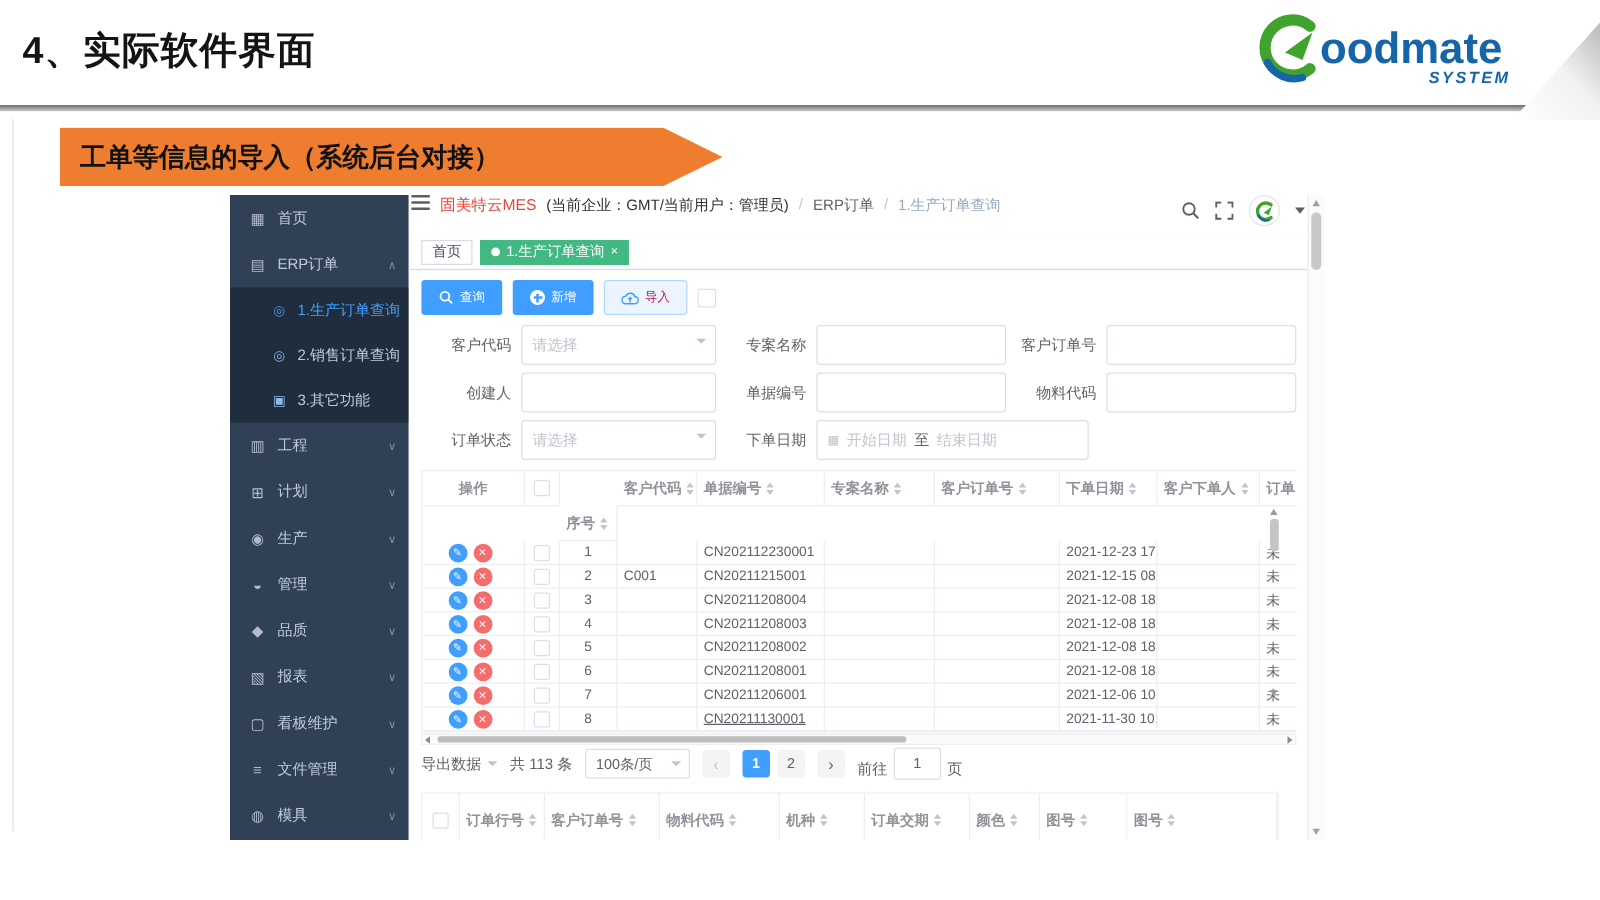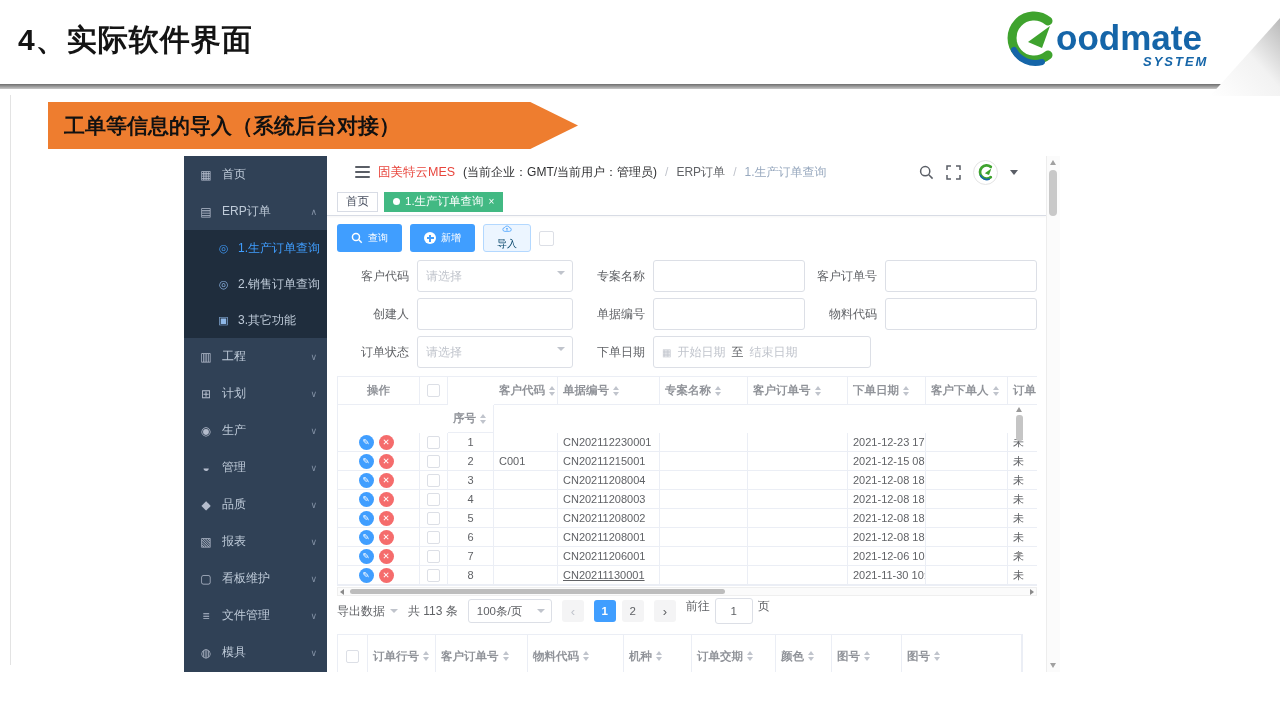--- a/index.html
+++ b/index.html
@@ -23,21 +23,21 @@
   .m-item .ic{width:16px;margin-right:8px;font-size:12px;color:#b4bccc;text-align:center;}
   .m-item .lb{font-size:12px;}
   .m-item .chev{position:absolute;right:10px;font-size:9px;color:#8391a5;}
   .submenu{background:#1f2d3d;}
   .s-item{height:36px;display:flex;align-items:center;padding-left:32px;cursor:pointer;}
   .s-item .ic{width:15px;margin-right:7px;font-size:11px;color:#8fb8e8;text-align:center;}
   .s-item.active{color:#409eff;}
   .s-item.active .ic{color:#409eff;}
   
   .main{flex:1;min-width:0;display:flex;flex-direction:column;background:#fff;}
-  .topbar{height:32px;display:flex;align-items:center;padding:0 28px;gap:8px;flex-shrink:0;}
+  .topbar{height:32px;display:flex;align-items:flex-start;padding:0 2px;gap:8px;flex-shrink:0;}
   .burger{width:15px;display:flex;flex-direction:column;gap:3px;cursor:pointer;}
   .burger i{display:block;height:2px;background:#5a5e66;border-radius:1px;}
   .brand{color:#e8453c;font-size:12.5px;}
   .ctx{color:#303133;font-size:12px;}
   .crumb-sep{color:#c0c4cc;}
   .crumb{color:#606266;}
   .crumb-cur{color:#97a8be;}
   .top-right{margin-left:auto;display:flex;align-items:center;gap:12px;}
   .avatar{width:23px;height:23px;border-radius:50%;border:1px solid #e4e4e4;display:flex;align-items:center;justify-content:center;background:#fff;overflow:hidden;}
   .caret-down{width:0;height:0;border-left:4px solid transparent;border-right:4px solid transparent;border-top:5px solid #5a5e66;}
@@ -45,21 +45,21 @@
   .tag{height:20px;box-sizing:border-box;border:1px solid #d8dce5;background:#fff;color:#495060;
        display:flex;align-items:center;padding:0 8px;font-size:11.5px;gap:5px;cursor:pointer;}
   .tag.active{background:#42b983;border-color:#42b983;color:#fff;}
   .tag .dot{width:7px;height:7px;border-radius:50%;background:#fff;}
   .tag .x{font-size:10px;}
   .content{flex:1;padding:8px 10px 0 10px;position:relative;overflow:hidden;}
   
   .toolbar{display:flex;align-items:center;gap:8px;margin-bottom:8px;}
   .btn{height:26px;padding:0 13px;border-radius:3px;font-size:10px;display:inline-flex;align-items:center;gap:5px;border:1px solid transparent;cursor:pointer;}
   .btn-primary{background:#409eff;color:#fff;}
-  .btn-plain{background:#ecf5ff;color:#0c4a6e;border-color:#b3d8ff;flex-direction:column;}
+  .btn-plain{background:#ecf5ff;color:#be185d;border-color:#b3d8ff;}
   .plus-ic{width:12px;height:12px;border-radius:50%;background:#fff;position:relative;}
   .plus-ic:before,.plus-ic:after{content:"";position:absolute;background:#409eff;}
   .plus-ic:before{left:5px;top:2.5px;width:2px;height:7px;}
   .plus-ic:after{left:2.5px;top:5px;width:7px;height:2px;}
   .chk{width:13px;height:13px;border:1px solid #dcdfe6;border-radius:2px;background:#fff;cursor:pointer;}
   
   .form{display:grid;grid-template-columns:236px 232px 232px;row-gap:6px;margin-bottom:8px;}
   .f-item{display:flex;align-items:center;}
   .f-label{width:72px;text-align:right;margin-right:8px;color:#606266;font-size:12px;flex-shrink:0;}
   .f-input{height:25px;box-sizing:border-box;border:1px solid #dcdfe6;border-radius:3px;background:#fff;flex:1;
@@ -95,21 +95,21 @@
   .ha.r{right:2px;border-left:4px solid #8a8a8a;}
   
   .pager{height:30px;display:flex;align-items:center;gap:10px;color:#606266;font-size:12px;}
   .exp{display:flex;align-items:center;gap:5px;cursor:pointer;}
   .exp .sel-caret2{width:0;height:0;border-left:4px solid transparent;border-right:4px solid transparent;border-top:4px solid #c0c4cc;}
   .size-sel{width:84px;height:24px;border:1px solid #dcdfe6;border-radius:3px;display:flex;align-items:center;padding:0 8px;box-sizing:border-box;color:#606266;font-size:11.5px;position:relative;cursor:pointer;}
   .size-sel .sel-caret2{position:absolute;right:6px;border-left:4px solid transparent;border-right:4px solid transparent;border-top:4px solid #c0c4cc;width:0;height:0;}
   .pg{min-width:22px;height:22px;border-radius:3px;background:#f4f4f5;color:#606266;display:flex;align-items:center;justify-content:center;font-size:11.5px;cursor:pointer;}
   .pg.active{background:#409eff;color:#fff;font-weight:bold;}
   .pg.nav{color:#c0c4cc;font-size:13px;}
-  .goto{display:flex;align-items:flex-start;gap:5px;}
+  .goto{display:flex;align-items:flex-end;gap:5px;}
   .goto input{width:32px;height:22px;border:1px solid #dcdfe6;border-radius:3px;text-align:center;font-size:11.5px;color:#606266;font-family:"Liberation Sans",sans-serif;}
   
   .tbl2{margin-top:8px;border:1px solid #ebeef5;width:686px;box-sizing:border-box;}
   .tbl2 .t-row{width:684px;}
   .tbl2 .t-head .t-cell{height:42px;}
   .t2-empty{height:50px;border-top:1px solid #ebeef5;}
   
   .pagescroll{width:13px;flex-shrink:0;background:#fbfbfb;border-left:1px solid #ededed;position:relative;}
   .pagescroll .pa{position:absolute;left:3px;width:0;height:0;border-left:3.5px solid transparent;border-right:3.5px solid transparent;}
   .pagescroll .pa.up{top:4px;border-bottom:5px solid #a0a0a0;}

